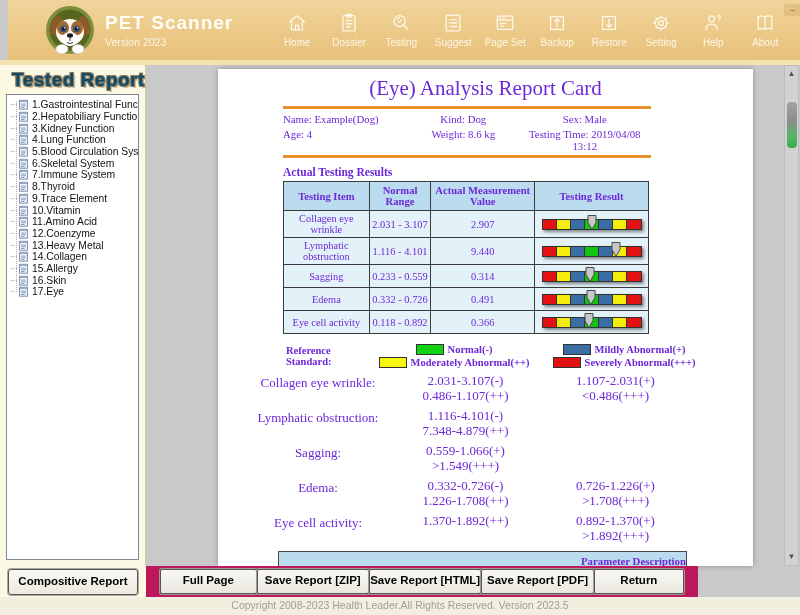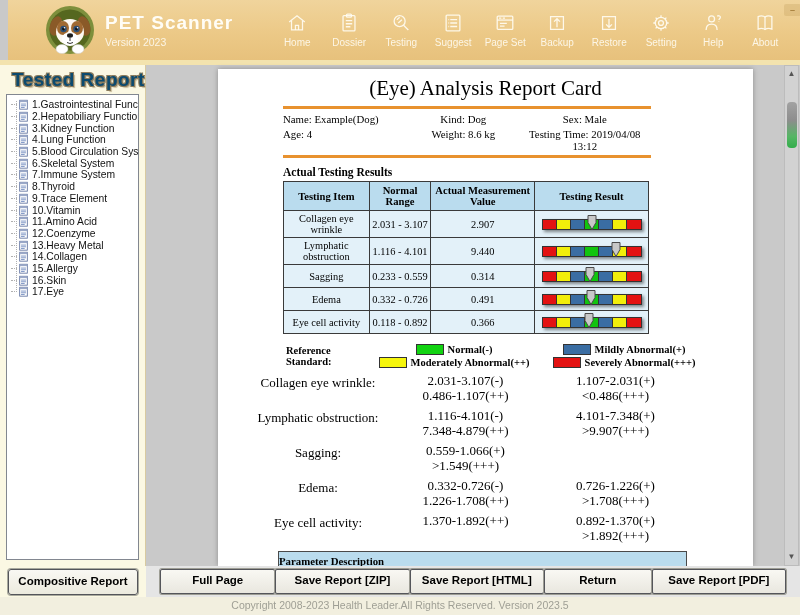--- a/index.html
+++ b/index.html
@@ -32,21 +32,21 @@
   .twig{width:6px;border-top:1px dotted #b0b0b0;margin-right:1px;flex:0 0 auto;}
   .tree-item svg{flex:0 0 auto;margin-right:3px;}
   .tree-item .txt{font-size:10.3px;color:#111;}
   .side-btn{position:absolute;left:8px;bottom:6px;width:128px;height:24px;
     background:linear-gradient(#f9f8f3,#eceade);border:1px solid #54555a;box-shadow:0 0 0 1px #a9a99e;
     border-radius:3px;font-weight:bold;font-size:11.5px;text-align:center;line-height:22px;cursor:pointer;}
   
   .main{position:absolute;left:146px;top:65px;width:654px;height:501px;background:#c9c9c9;}
   .page{position:absolute;left:72px;top:4px;width:535px;height:497px;background:#fff;
     box-shadow:0 0 5px rgba(0,0,0,.3);overflow:hidden;
-    font-family:"Liberation Serif",serif;color:#000000;}
+    font-family:"Liberation Serif",serif;color:#6d28d9;}
   .rtitle{text-align:center;font-size:21px;margin-top:7px;}
   .orange{height:3px;background:#e8922f;margin:0 102px 0 65px;}
   .orange.first{margin-top:5px;}
   .info{display:grid;grid-template-columns:34% 30% 36%;margin:2px 102px 2px 65px;font-size:10.8px;}
   .info div{padding:1.5px 0;}
   .info .c{text-align:center;}
   .res-title{font-weight:bold;font-size:11.5px;margin:8px 0 3px 65px;}
   table.results{border-collapse:collapse;margin-left:65px;width:366px;font-size:10.4px;}
   table.results th,table.results td{border:1px solid #3a3a3a;text-align:center;padding:2px 1px;}
   table.results th{background:#badcee;font-size:10.6px;padding:3px 1px;}
@@ -62,29 +62,29 @@
   .ref-legend .rlab{width:88px;flex:0 0 auto;}
   .lg-grid{display:grid;grid-template-columns:160px 180px;row-gap:2px;}
   .lg-cell{display:flex;align-items:center;justify-content:center;gap:4px;white-space:nowrap;}
   .swatch{width:26px;height:9px;border:1px solid #333;flex:0 0 auto;}
   .ref-items{margin:6px 0 0 25px;font-size:13px;}
   .ref-row{display:grid;grid-template-columns:150px 145px 155px;margin-bottom:6px;}
   .ref-row .nm{text-align:center;padding-top:1px;}
   .ref-row .pair{text-align:center;line-height:14.5px;}
   
   .param{margin:8px 0 0 60px;width:407px;border:1px solid #4a4a4a;font-size:10.8px;}
-  .param .ph{background:#badcee;font-weight:bold;text-align:left;padding:2.5px 0;border-bottom:5px solid #0c4a6e;}
+  .param .ph{background:#badcee;font-weight:bold;text-align:right;padding:2.5px 0;border-bottom:5px solid #0c4a6e;}
   
   .vscroll{position:absolute;right:1px;top:0;width:15px;height:501px;background:#d2d2d2;border:1px solid #bcbcbc;box-sizing:border-box;}
   .varrow{position:absolute;left:0;width:13px;height:14px;text-align:center;font-size:8px;color:#555;line-height:14px;cursor:pointer;}
   .varrow.up{top:1px;} .varrow.down{bottom:1px;}
   .vthumb{position:absolute;left:1.5px;top:36px;width:10px;height:46px;border-radius:4px;cursor:pointer;
     background:linear-gradient(180deg,#a2a2a2 0%,#8d8d8d 40%,#55b664 75%,#33ad4b 100%);}
   
-  .btnbar{position:absolute;left:146px;top:566px;width:654px;height:31px;background:#e5e5e5;
+  .btnbar{position:absolute;left:146px;top:566px;width:552px;height:31px;background:#be185d;
     display:flex;align-items:center;justify-content:space-between;padding:0 14px;box-sizing:border-box;}
   .abtn{height:23px;background:linear-gradient(#f9f8f3,#e9e7df);border:1px solid #54555a;
     box-shadow:0 0 0 1px #9d9d94;border-radius:2px;font-weight:bold;font-size:11.5px;
     font-family:"Liberation Sans",sans-serif;text-align:center;line-height:21px;cursor:pointer;}
   .w120{width:120px}.w140{width:140px}.w112{width:112px}
   .sidebtm{position:absolute;left:0;top:566px;width:146px;height:31px;background:#fbf8e3;}
   .footer{position:absolute;left:0;top:597px;width:800px;height:18px;background:#f2efdf;
     text-align:center;font-size:10.5px;color:#9f9f95;line-height:17px;}
 </style>
 </head>
@@ -527,24 +527,20 @@
             <div>1.107-2.031(+)</div>
             <div>&lt;0.486(+++)</div>
           </div>
       </div>
       <div class="ref-row">
         <div class="nm">Lymphatic obstruction:</div>
         <div class="pair">
             <div>1.116-4.101(-)</div>
             <div>7.348-4.879(++)</div>
           </div>
-        <div class="pair">
-            <div>4.101-7.348(+)</div>
-            <div>&gt;9.907(+++)</div>
-          </div>
       </div>
       <div class="ref-row">
         <div class="nm">Sagging:</div>
         <div class="pair">
             <div>0.559-1.066(+)</div>
             <div>&gt;1.549(+++)</div>
           </div>
       </div>
       <div class="ref-row">
         <div class="nm">Edema:</div>
@@ -579,17 +575,17 @@
     <div class="varrow up">▲</div>
     <div class="vthumb"></div>
     <div class="varrow down">▼</div>
   </div>
 </div>
 
 <div class="btnbar">
   <div class="abtn w120">Full Page</div>
   <div class="abtn w140">Save Report [ZIP]</div>
   <div class="abtn w140">Save Report [HTML]</div>
+  <div class="abtn w140">Save Report [PDF]</div>
   <div class="abtn w112">Return</div>
-  <div class="abtn w140">Save Report [PDF]</div>
 </div>
 
 <div class="footer">Copyright 2008-2023 Health Leader.All Rights Reserved. Version 2023.5</div>
 
 </body></html>

